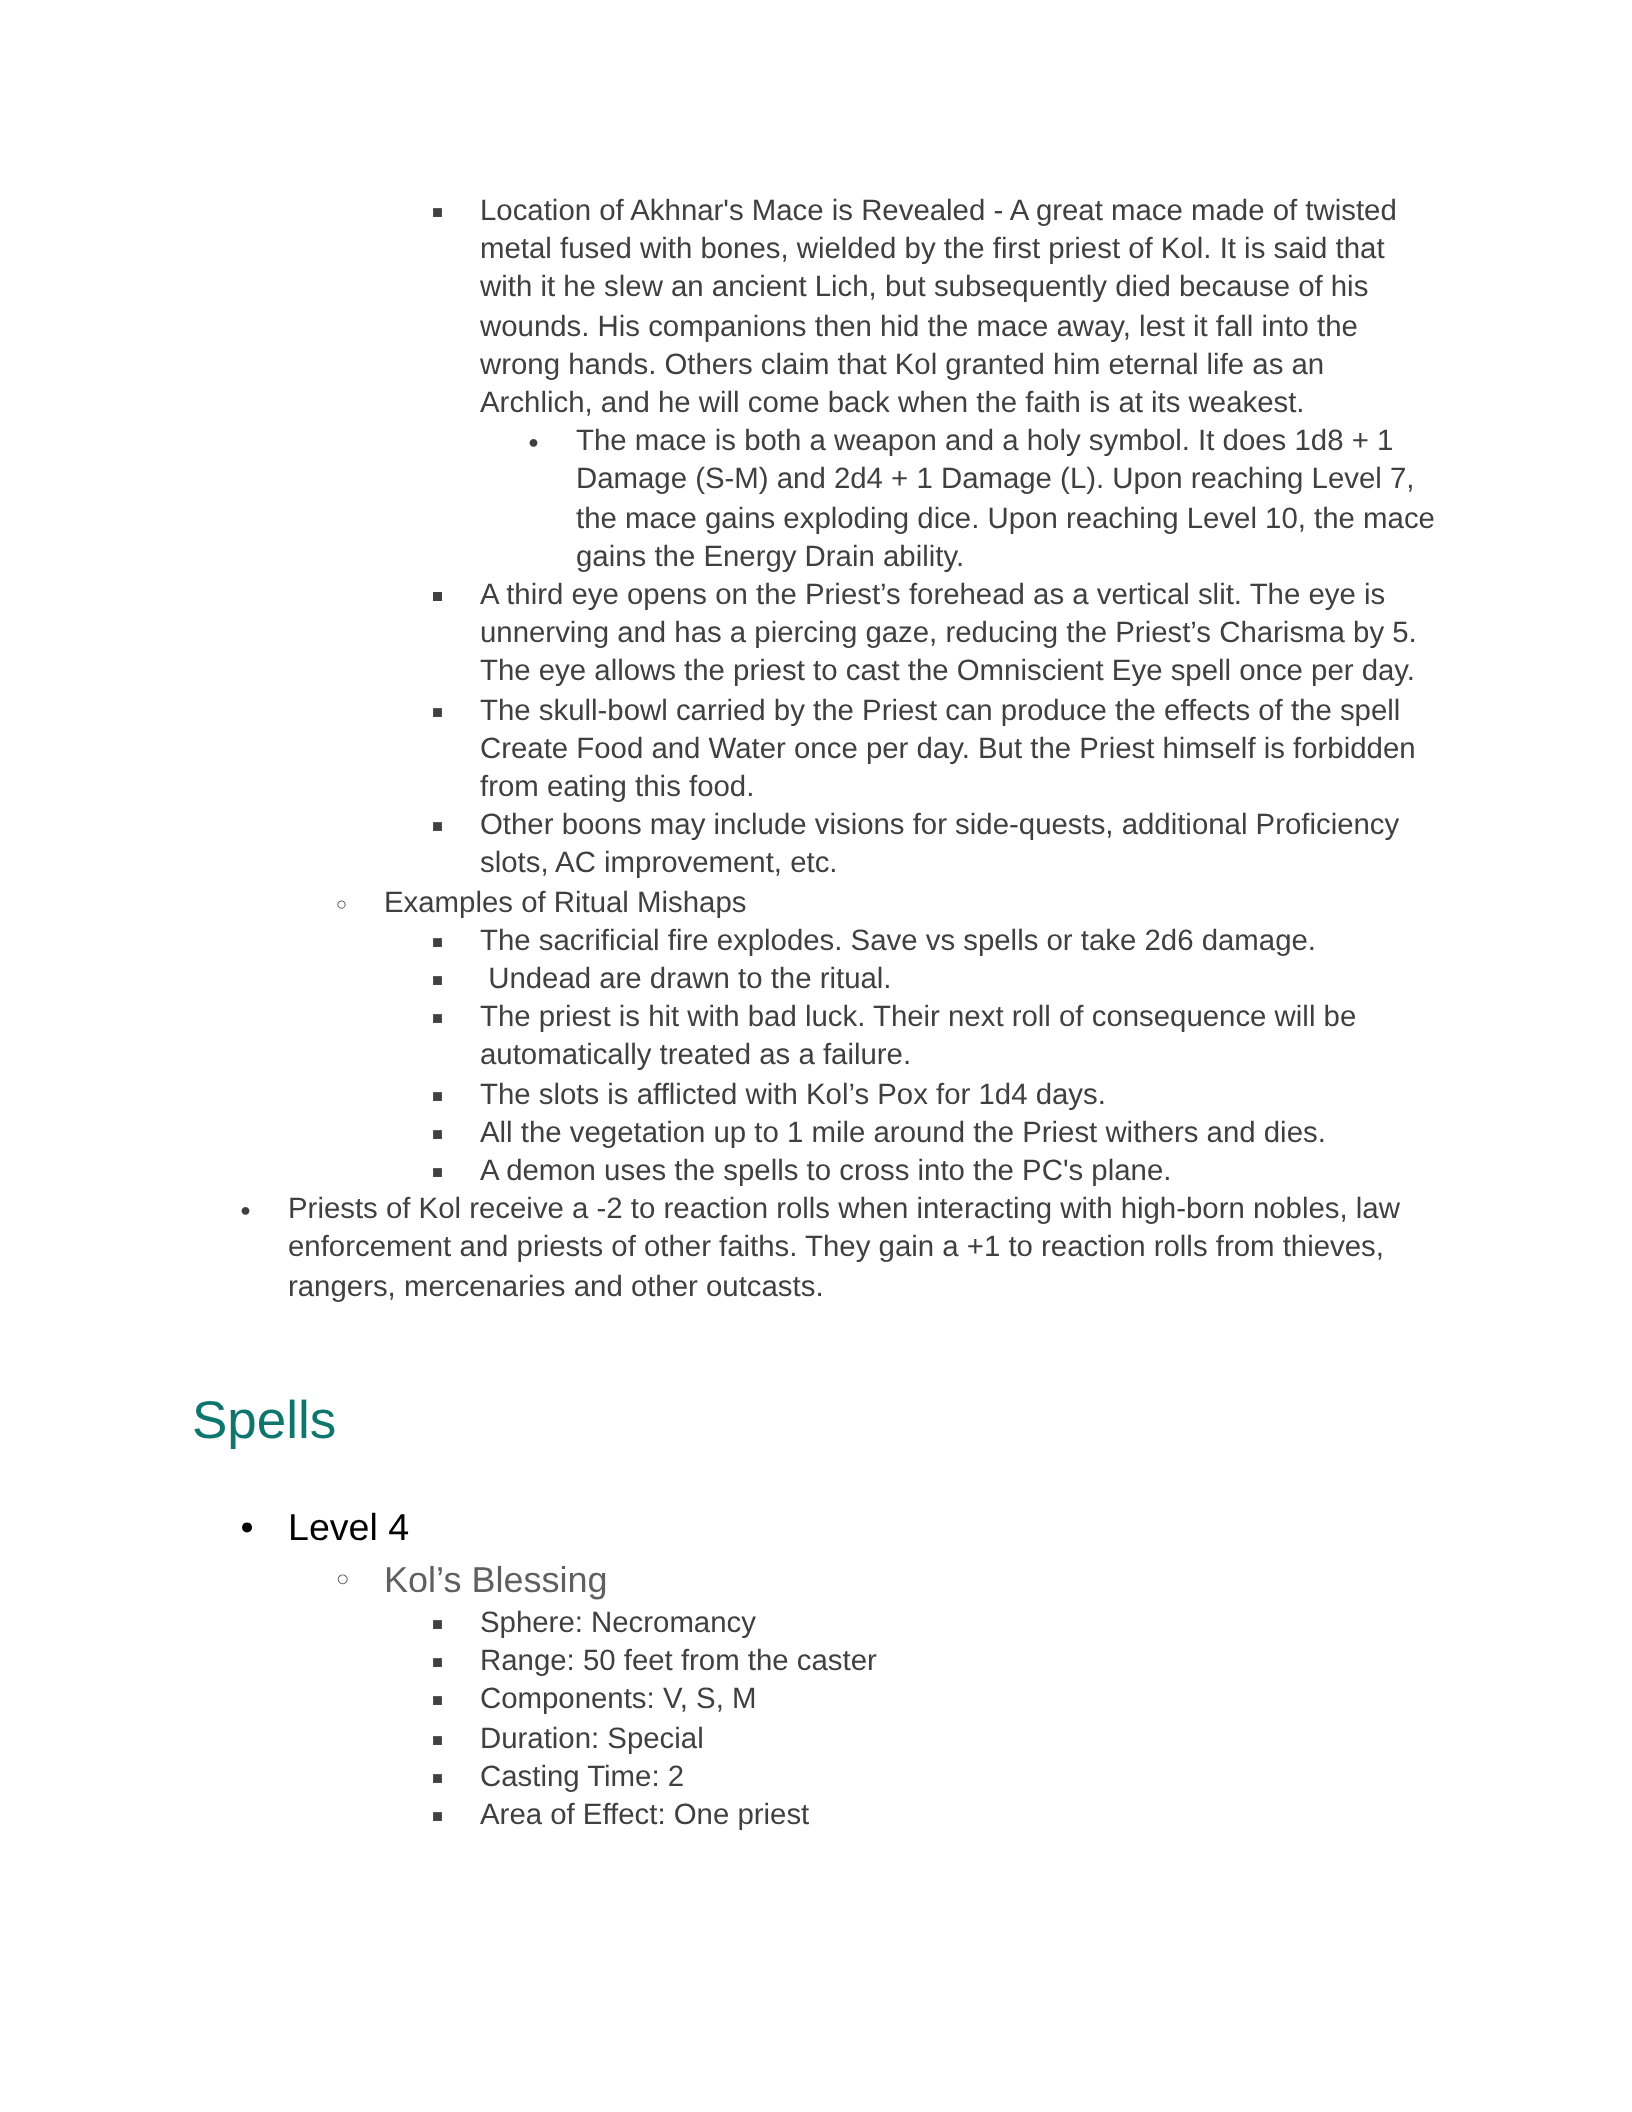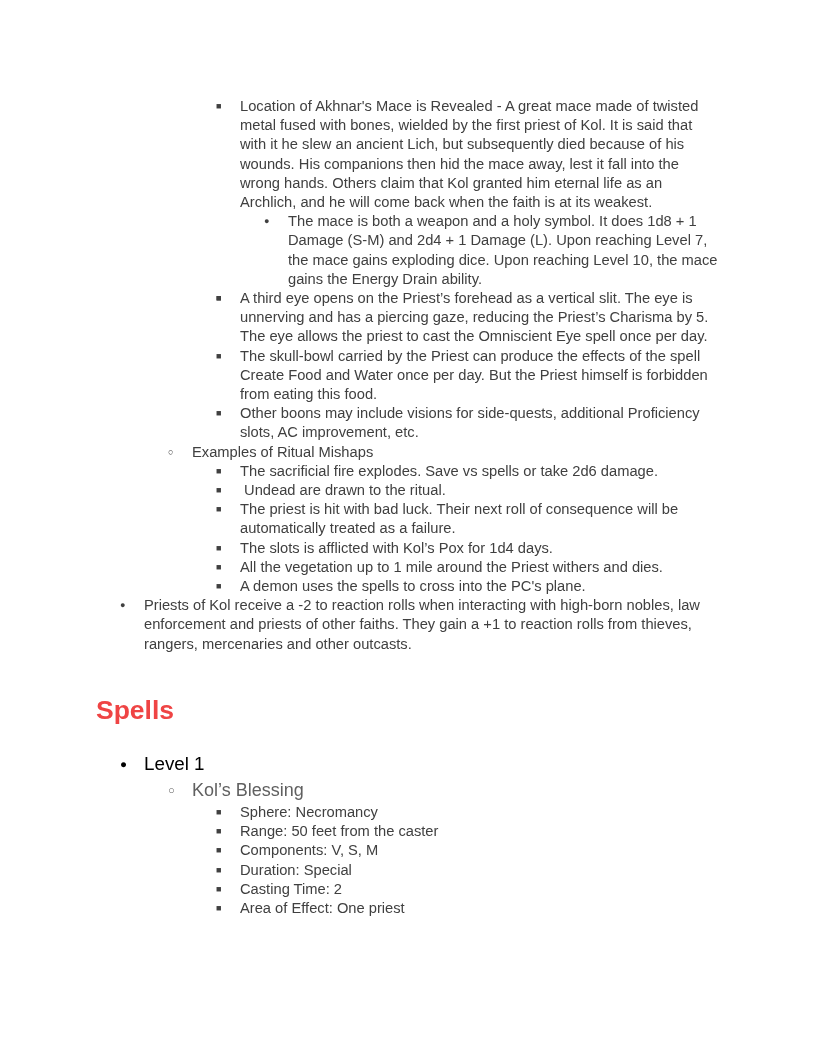--- a/index.html
+++ b/index.html
@@ -48,22 +48,22 @@
   }
   .h-gray {
     font-size: 18px;
     line-height: 26px;
     color: #606060;
   }
   .heading {
     margin: 40px 96px 24px 96px;
     font-size: 26.5px;
     line-height: 33px;
-    color: #ef4444;
-    font-weight: 700;
+    color: #0f766e;
+    font-weight: 400;
   }
 </style>
 </head>
 <body>
 
 <div class="doc">
 
   <div class="li l3">
     <span class="mk">■</span>
     <span>Location of Akhnar's Mace is Revealed - A great mace made of twisted metal fused with bones, wielded by the first priest of Kol. It is said that with it he slew an ancient Lich, but subsequently died because of his wounds. His companions then hid the mace away, lest it fall into the wrong hands. Others claim that Kol granted him eternal life as an Archlich, and he will come back when the faith is at its weakest.</span>
@@ -117,21 +117,21 @@
   </div>
   <div class="li l1">
     <span class="mk">●</span>
     <span>Priests of Kol receive a -2 to reaction rolls when interacting with high-born nobles, law enforcement and priests of other faiths. They gain a +1 to reaction rolls from thieves, rangers, mercenaries and other outcasts.</span>
   </div>
 
   <h1 class="heading">Spells</h1>
 
   <div class="li l1 h-black">
     <span class="mk">●</span>
-    <span>Level 1</span>
+    <span>Level 4</span>
   </div>
   <div class="li l2 h-gray">
     <span class="mk">○</span>
     <span>Kol’s Blessing</span>
   </div>
   <div class="li l3">
     <span class="mk">■</span>
     <span>Sphere: Necromancy</span>
   </div>
   <div class="li l3">

